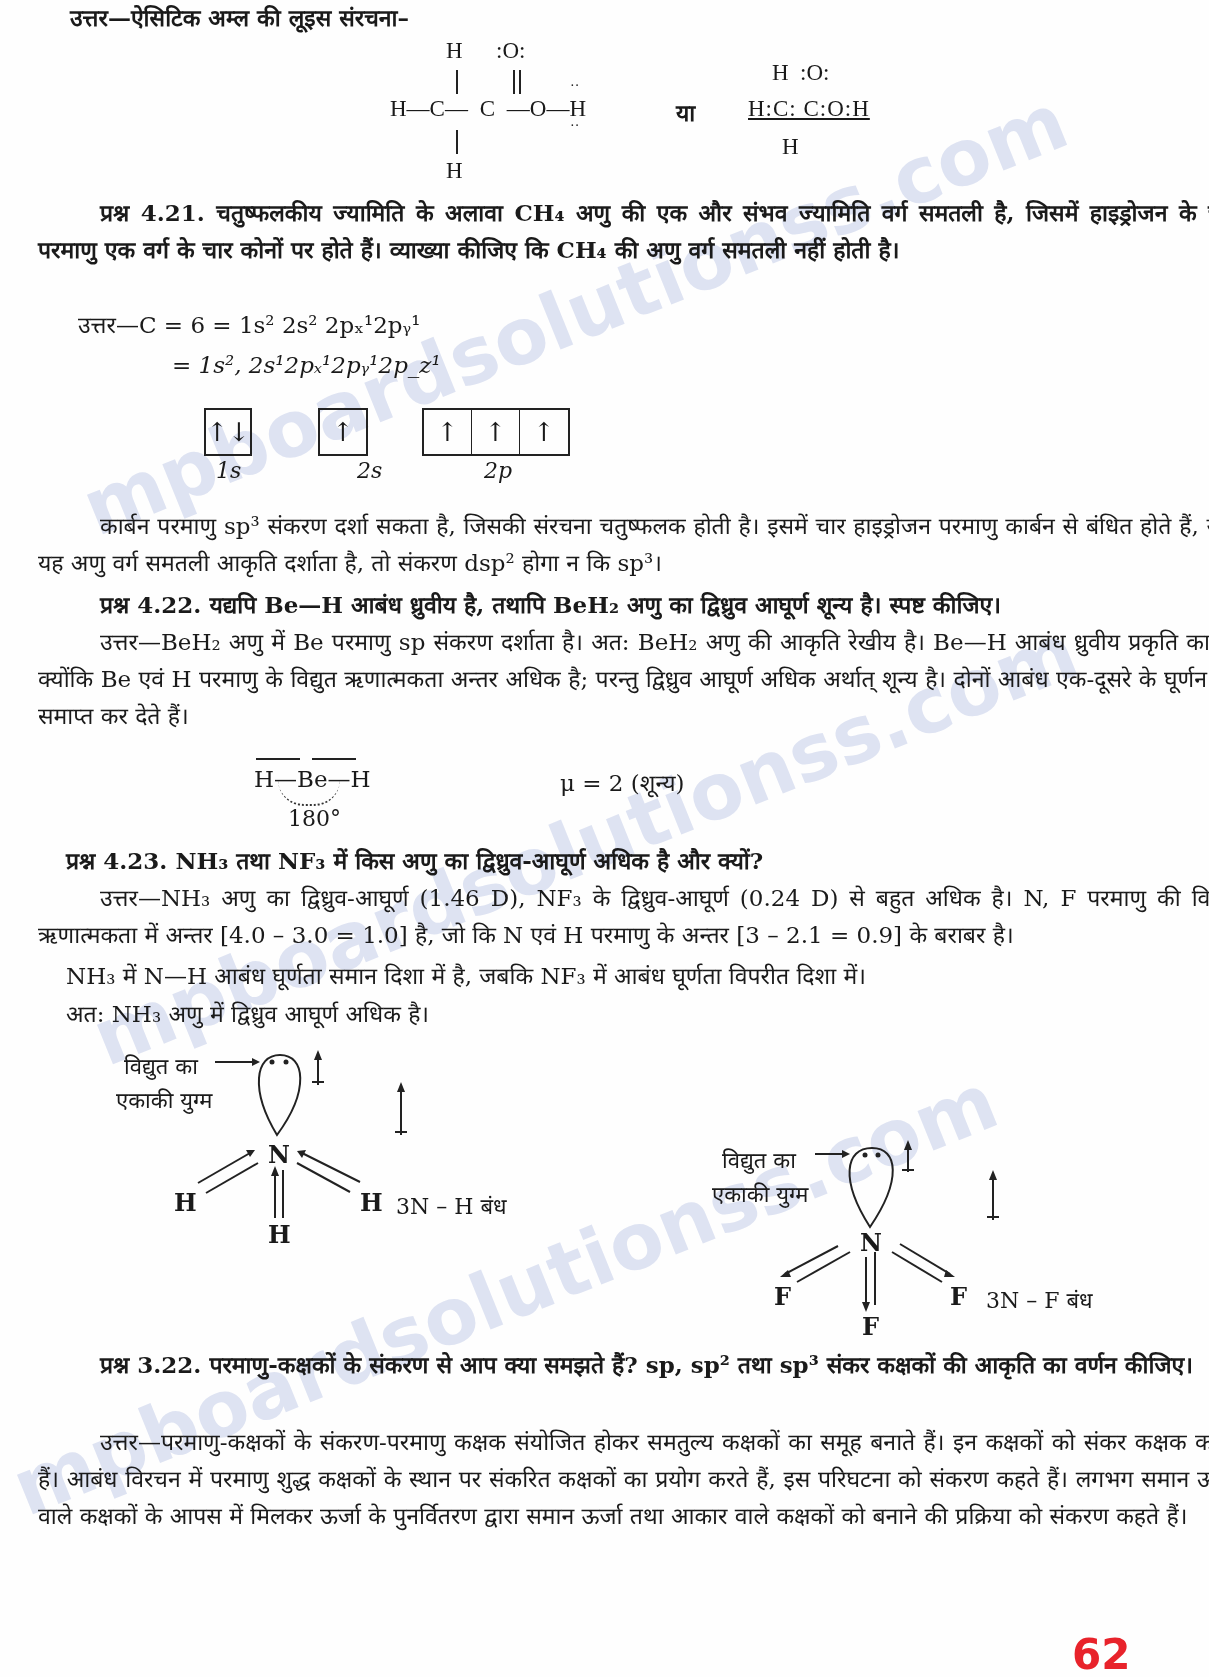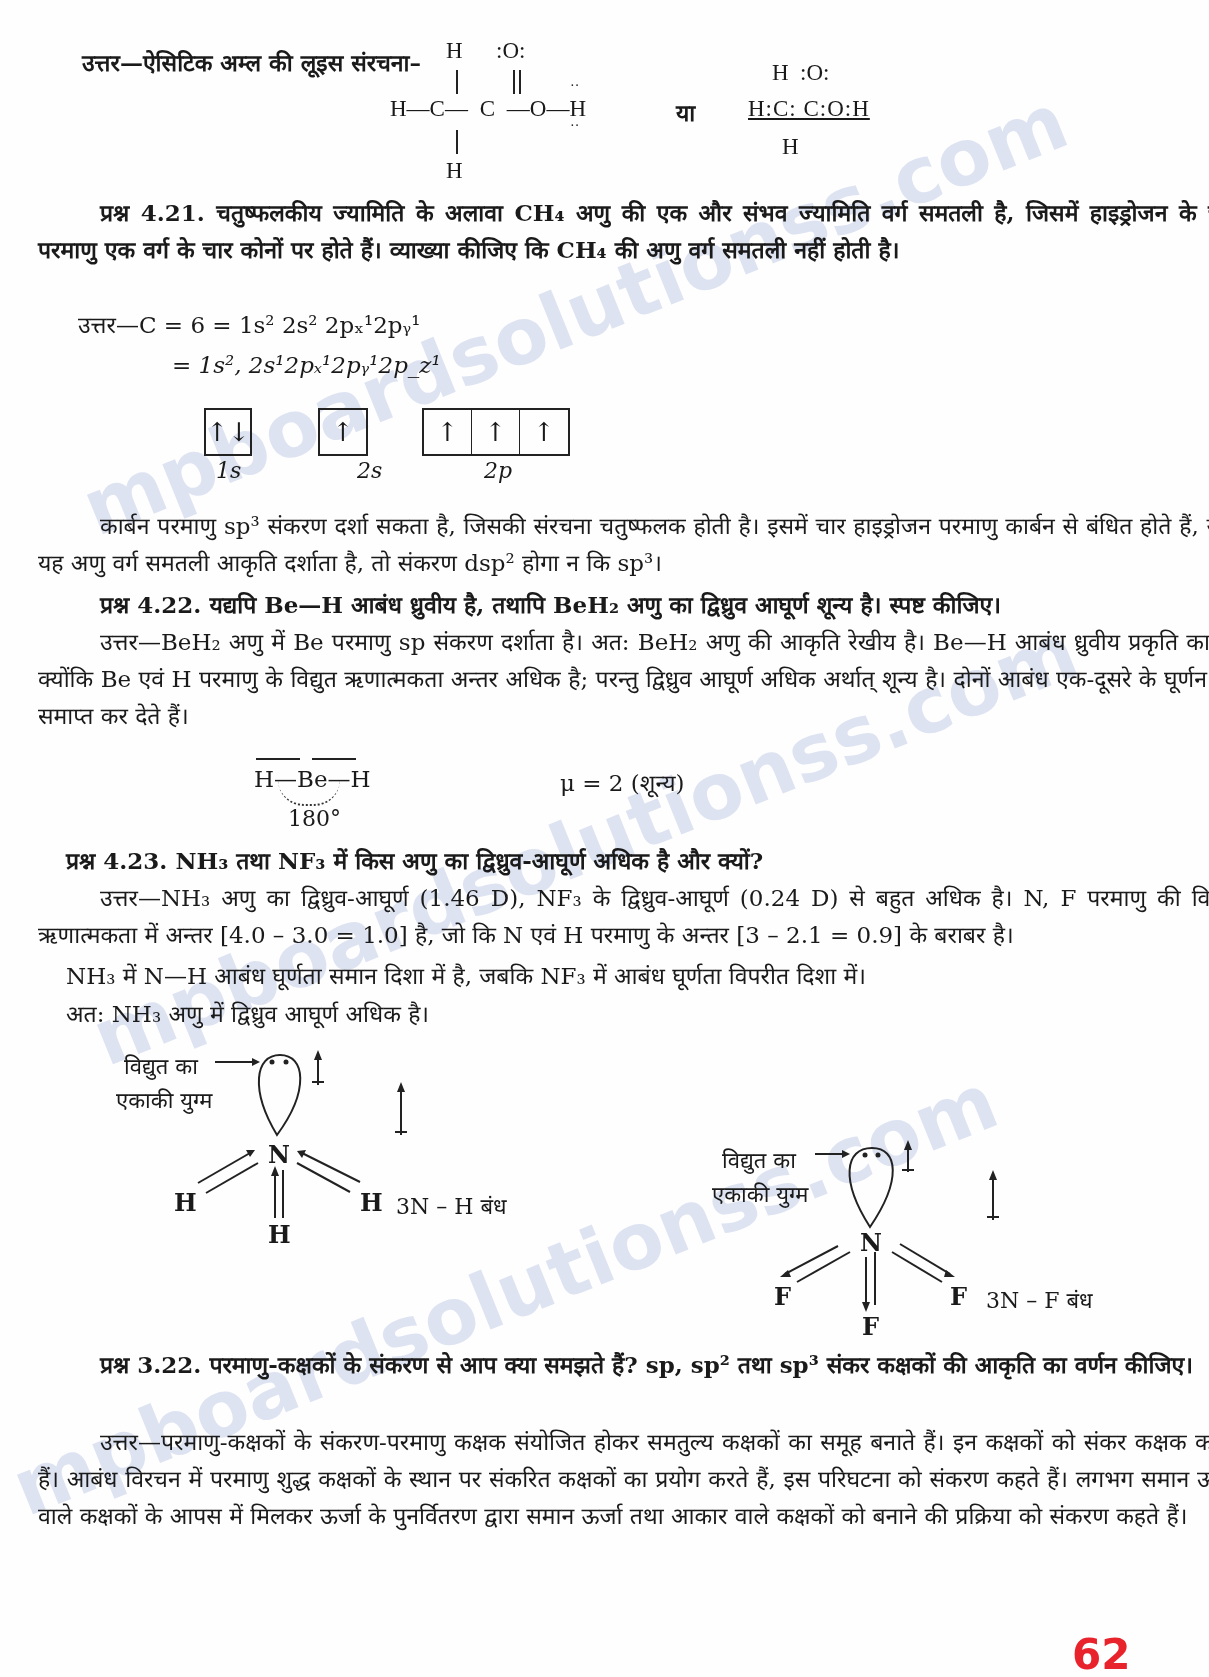--- a/index.html
+++ b/index.html
@@ -23,21 +23,21 @@
               font-size:26px; border-right:1.5px solid #222; box-sizing:border-box; vertical-align:top; }
   .orb-cell:last-child { border-right:none; }
 </style>
 </head>
 <body>
 
 <div class="watermark" style="left:70px; top:470px;">mpboardsolutionss.com</div>
 <div class="watermark" style="left:80px; top:1000px;">mpboardsolutionss.com</div>
 <div class="watermark" style="left:0px; top:1450px;">mpboardsolutionss.com</div>
 
-<div class="abs b" style="left:82px; top:0px; font-size:23px; line-height:36px;margin-top:45px;">उत्तर—ऐसिटिक अम्ल की लूइस संरचना–</div>
+<div class="abs b" style="left:70px; top:0px; font-size:23px; line-height:36px;">उत्तर—ऐसिटिक अम्ल की लूइस संरचना–</div>
 
 <div class="lewis">
   <span class="abs" style="left:446px; top:38px;">H</span>
   <span class="abs" style="left:496px; top:38px;">:O:</span>
   <div class="abs" style="left:456px; top:70px; width:2px; height:24px; background:#222;"></div>
   <div class="abs" style="left:513px; top:70px; width:8px; height:24px; border-left:2px solid #222; border-right:2px solid #222; box-sizing:border-box;"></div>
   <span class="abs" style="left:570px; top:78px; font-size:14px;">··</span>
   <span class="abs" style="left:390px; top:96px; word-spacing:6px;">H—C— C —O—H</span>
   <span class="abs" style="left:570px; top:118px; font-size:14px;">··</span>
   <div class="abs" style="left:456px; top:130px; width:2px; height:24px; background:#222;"></div>

